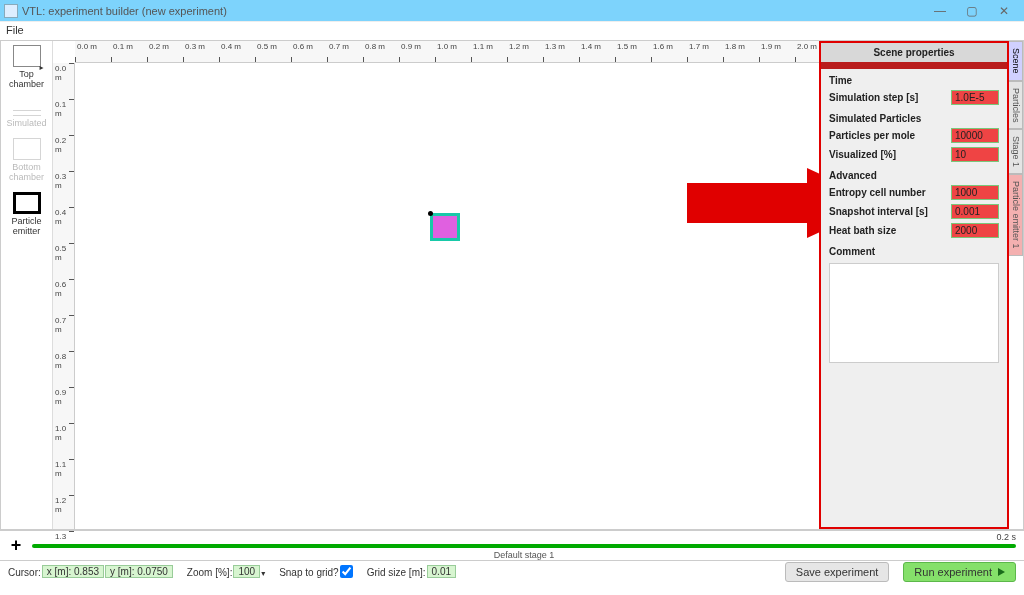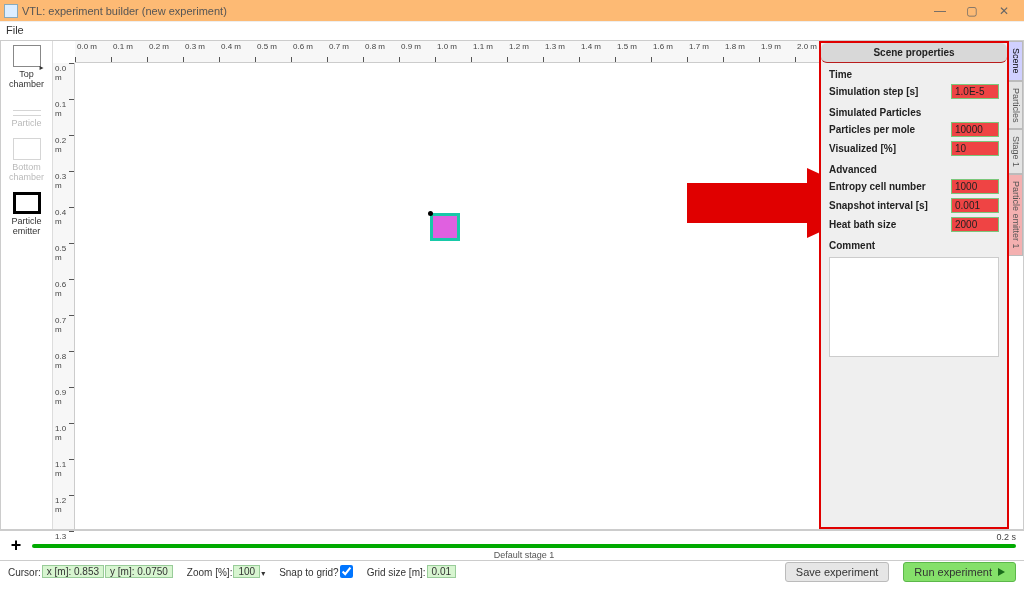--- a/index.html
+++ b/index.html
@@ -1,17 +1,17 @@
 <!DOCTYPE html>
 <html><head>
 <meta charset="utf-8">
 <style>
   * { box-sizing: border-box; margin:0; padding:0; font-family: "Segoe UI", Arial, sans-serif; }
   html,body { width:1024px; height:595px; overflow:hidden; background:#fff; }
-  .titlebar { height:22px; background:#fdba74; border-bottom:1px solid #eee; display:flex; align-items:center; padding:0 4px; font-size:11px; color:#555;}
+  .titlebar { height:22px; background:#7dd3fc; border-bottom:1px solid #eee; display:flex; align-items:center; padding:0 4px; font-size:11px; color:#555;}
   .titlebar .spacer{flex:1;}
   .wbtn{width:32px;text-align:center;color:#666;font-size:12px;}
   .menubar{height:18px;font-size:11px;padding:2px 6px;color:#333;}
   .app{display:flex;height:490px;border:1px solid #ccc;}
   .toolbox{width:52px;border-right:1px solid #ddd;display:flex;flex-direction:column;align-items:center;padding-top:4px;gap:10px;}
   .toolbtn{width:44px;display:flex;flex-direction:column;align-items:center;font-size:9px;color:#333;text-align:center;gap:2px;cursor:pointer;}
   .toolbtn .icon{width:28px;height:22px;border:1px solid #888;background:#fff;}
   .toolbtn.disabled{opacity:.35;}
   .toolbtn.thick .icon{border:3px solid #000;}
   .canvaswrap{flex:1;position:relative;display:flex;flex-direction:column;}
@@ -22,21 +22,21 @@
   .body{flex:1;display:flex;min-height:0;}
   .vruler{width:22px;background:#f7f7f7;border-right:1px solid #ccc;position:relative;font-size:8px;color:#444;}
   .vruler .tick{position:absolute;left:0;width:100%;}
   .vruler .tick::before{content:"";position:absolute;right:0;top:0;height:1px;width:5px;background:#555;}
   .vruler .tick span{position:absolute;left:2px;top:1px;}
   .canvas{flex:1;background:#fff;position:relative;overflow:hidden;}
   .shape{position:absolute;left:355px;top:150px;width:30px;height:28px;background:#e060e0;border:3px solid #18c9a8;}
   .shape .dot{position:absolute;left:-5px;top:-5px;width:5px;height:5px;background:#000;border-radius:50%;}
   .arrow{position:absolute;left:612px;top:105px;pointer-events:none;}
   .rightpanel{width:190px;background:#efefef;border:2px solid #e00000;display:flex;flex-direction:column;font-size:10px;color:#222;padding:0;}
-  .rightpanel .hdr{background:#d8d8d8;text-align:center;font-weight:bold;padding:4px 0;border-bottom:1px solid #b91c1c;border-radius:6px;}
+  .rightpanel .hdr{background:#d8d8d8;text-align:center;font-weight:bold;padding:4px 0;border-bottom:7px solid #b91c1c;}
   .rightpanel .section{padding:6px 8px 2px;font-weight:bold;}
   .rightpanel .row{display:flex;align-items:center;padding:2px 8px;gap:6px;}
   .rightpanel .row label{flex:1;font-weight:bold;font-size:10px;}
   .rightpanel .row .val{width:48px;background:#ef4444;font-size:10px;padding:1px 3px;border:1px solid #7ac77a;}
   .rightpanel textarea{margin:4px 8px;width:170px;height:100px;resize:none;border:1px solid #ccc;font-size:10px;}
   .sidetabs{width:14px;display:flex;flex-direction:column;}
   .sidetab{flex:0 0 auto;writing-mode:vertical-rl;font-size:9px;padding:6px 1px;text-align:center;border:1px solid #bbb;border-left:none;background:#e4e4e4;color:#555;cursor:pointer;}
   .sidetab.sel{background:#d0d0ff;color:#000;}
   .sidetab.red{background:#f4b0b0;}
   .timeline{height:30px;border-top:1px solid #ccc;display:flex;align-items:center;padding:0 8px;gap:8px;font-size:10px;}
@@ -72,21 +72,21 @@
 <div class="app">
 
   <div class="toolbox">
     <div class="toolbtn">
       <div class="icon"></div>
       <span>Top chamber</span>
       <span style="position:relative;left:15px;top:-28px;font-size:8px;">▸</span>
     </div>
     <div class="toolbtn disabled">
       <div style="width:28px;height:6px;border-top:1px solid #888;border-bottom:1px solid #888;"></div>
-      <span>Particle</span>
+      <span>Simulated</span>
     </div>
     <div class="toolbtn disabled">
       <div class="icon"></div>
       <span>Bottom chamber</span>
     </div>
     <div class="toolbtn thick">
       <div class="icon"></div>
       <span>Particle emitter</span>
     </div>
   </div>

